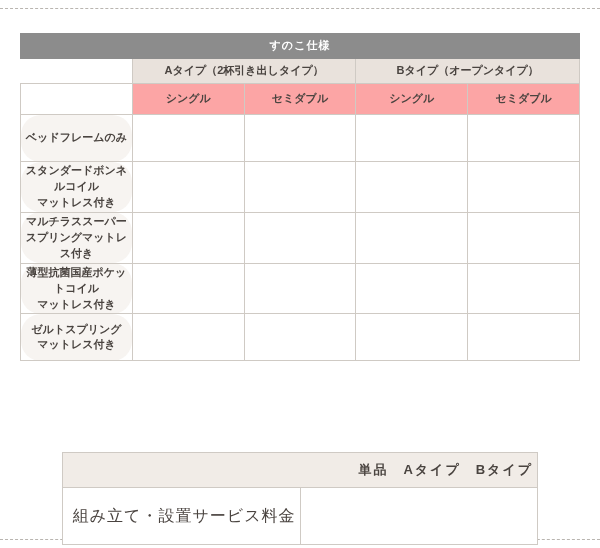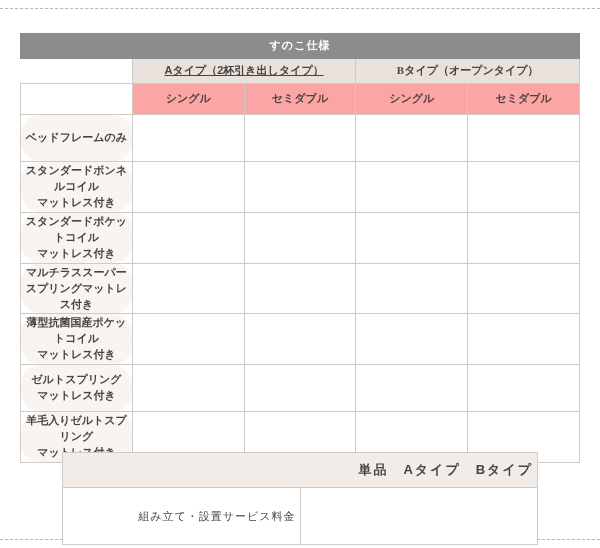--- a/index.html
+++ b/index.html
@@ -110,21 +110,21 @@
     background: #f1ece7;
     color: #4a4440;
     height: 26px;
     font-size: 13px;
     font-weight: bold;
     letter-spacing: 2px;
   }
   .bottom-label {
     background: #ffffff;
     height: 48px;
-    font-size: 11px;
+    font-size: 16px;
     color: #4a4440;
     letter-spacing: 1px;
   }
   .bottom-cell {
     background: #ffffff;
     height: 48px;
   }
 </style>
 </head>
 <body>
@@ -133,22 +133,22 @@
 <div class="dashed-bottom"></div>
 
 <div class="main-wrap">
   <table class="spec-table">
     <tbody>
       <tr>
         <td class="title-bar" colspan="5">すのこ仕様</td>
       </tr>
       <tr>
         <td class="grp-blank" style="width:140px;"></td>
-        <td class="grp-head" colspan="2" style="width:210px;text-decoration:underline;">Aタイプ（2杯引き出しタイプ）</td>
-        <td class="grp-head" colspan="2" style="width:210px;font-family:Liberation Serif, serif;">Bタイプ（オープンタイプ）</td>
+        <td class="grp-head" colspan="2" style="width:210px;">Aタイプ（2杯引き出しタイプ）</td>
+        <td class="grp-head" colspan="2" style="width:210px;">Bタイプ（オープンタイプ）</td>
       </tr>
       <tr>
         <td class="corner-cell" style="width:140px;"></td>
         <td class="sub-head" style="width:105px;">シングル</td>
         <td class="sub-head" style="width:105px;">セミダブル</td>
         <td class="sub-head" style="width:105px;">シングル</td>
         <td class="sub-head" style="width:105px;">セミダブル</td>
       </tr>
 
       <tr>
@@ -159,49 +159,35 @@
         <td class="cell"></td>
       </tr>
       <tr>
         <td class="row-label">スタンダードボンネルコイル<br>マットレス付き</td>
         <td class="cell"></td>
         <td class="cell"></td>
         <td class="cell"></td>
         <td class="cell"></td>
       </tr>
       <tr>
-        <td class="row-label">スタンダードポケットコイル<br>マットレス付き</td>
-        <td class="cell"></td>
-        <td class="cell"></td>
-        <td class="cell"></td>
-        <td class="cell"></td>
-      </tr>
-      <tr>
         <td class="row-label">マルチラススーパー<br>スプリングマットレス付き</td>
         <td class="cell"></td>
         <td class="cell"></td>
         <td class="cell"></td>
         <td class="cell"></td>
       </tr>
       <tr>
         <td class="row-label">薄型抗菌国産ポケットコイル<br>マットレス付き</td>
         <td class="cell"></td>
         <td class="cell"></td>
         <td class="cell"></td>
         <td class="cell"></td>
       </tr>
       <tr>
         <td class="row-label">ゼルトスプリング<br>マットレス付き</td>
-        <td class="cell"></td>
-        <td class="cell"></td>
-        <td class="cell"></td>
-        <td class="cell"></td>
-      </tr>
-      <tr>
-        <td class="row-label">羊毛入りゼルトスプリング<br>マットレス付き</td>
         <td class="cell"></td>
         <td class="cell"></td>
         <td class="cell"></td>
         <td class="cell"></td>
       </tr>
     </tbody>
   </table>
 </div>
 
 <div class="bottom-wrap">

